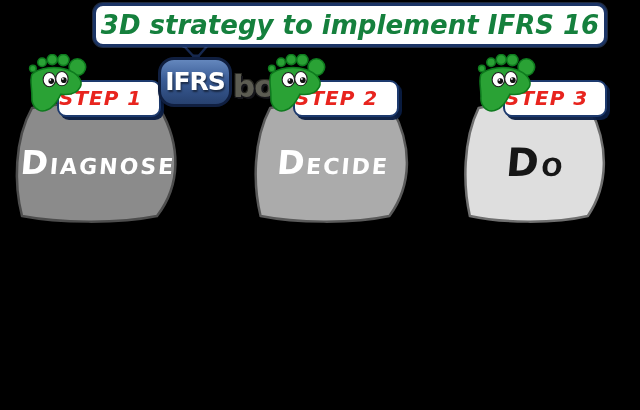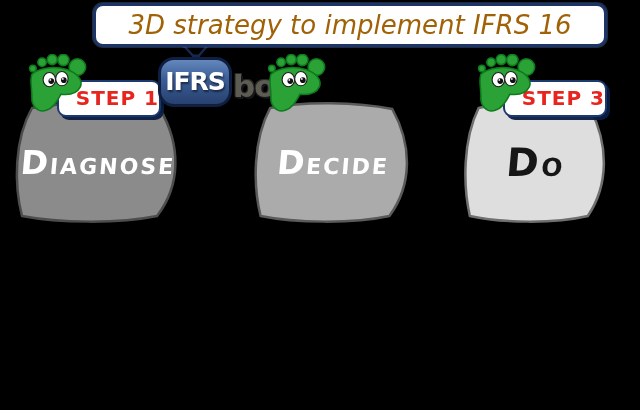--- a/index.html
+++ b/index.html
@@ -9,21 +9,21 @@
   }
 
   
   .banner {
     position:absolute; left:93px; top:3px; width:508px; height:38px; z-index:6;
     background:#fff; border:3px solid #1c3566; border-radius:10px;
     box-shadow:0 0 0 1px rgba(90,120,180,.35);
   }
   .banner-text {
     display:block; text-align:center; line-height:38px;
-    font-size:26px; font-weight:normal; font-style:italic; color:#a16207;
+    font-size:26px; font-weight:bold; font-style:italic; color:#15803d;
     white-space:nowrap;
   }
 
   
   .step-panel { position:absolute; top:100px; height:124px; z-index:1; }
   .sp1 { left:13px;  width:174px; }
   .sp2 { left:252px; width:166px; }
   .sp3 { left:462px; width:152px; }
   .step-panel svg { position:absolute; left:0; top:0; width:100%; height:100%; }
   .panel-label {
@@ -40,22 +40,22 @@
   
   .badge {
     position:absolute; top:80px; height:33px; z-index:2;
     background:#fff; border:2.5px solid #1d3a6e; border-radius:9px;
     box-shadow:3px 3px 0 rgba(10,28,66,.95);
   }
   .b1 { left:57px;  width:100px; }
   .b2 { left:293px; width:102px; }
   .b3 { left:503px; width:100px; }
   .badge span {
-    display:block; text-align:right; line-height:32px;
-    font-size:20px; font-weight:bold; 
+    display:block; text-align:left; line-height:32px;
+    font-size:20px; font-weight:bold; font-style:italic;
     color:#e8241e; letter-spacing:1px; white-space:nowrap;
   }
 
   
   .logo { position:absolute; left:0; top:0; z-index:3; }
   .antenna { position:absolute; left:178px; top:43px; width:36px; height:17px; }
   .tv {
     position:absolute; left:158px; top:57px; width:68px; height:44px;
     border:3px solid #101f40; border-radius:16px;
     background:linear-gradient(180deg,#6487bd 0%,#3a5c96 45%,#27416f 100%);
@@ -105,20 +105,23 @@
 
   <div class="step-panel sp3">
     <svg viewBox="0 0 174 124" preserveAspectRatio="none">
       <path d="M 19,8 C 55,1 110,2 147,9 C 168,45 168,85 144,116 C 105,124 45,123 9,116 C 1,85 1,40 19,8 Z" stroke="#6f6f6f" stroke-width="2.5" vector-effect="non-scaling-stroke" fill="#dedede"></path>
     </svg>
     <div class="panel-label">Do</div>
   </div>
 
   <div class="badge b1">
     <span>STEP 1</span>
+  </div>
+  <div class="badge b2">
+    <span>STEP 2</span>
   </div>
   <div class="badge b3">
     <span>STEP 3</span>
   </div>
 
   <div class="logo">
     <svg class="antenna" viewBox="0 0 36 17">
       <path d="M18,16 L6,3" stroke="#16284f" stroke-width="2.4" fill="none"></path>
       <path d="M18,16 L30,2" stroke="#16284f" stroke-width="2.4" fill="none"></path>
       <circle cx="6" cy="3" r="2.1" fill="#16284f"></circle>

